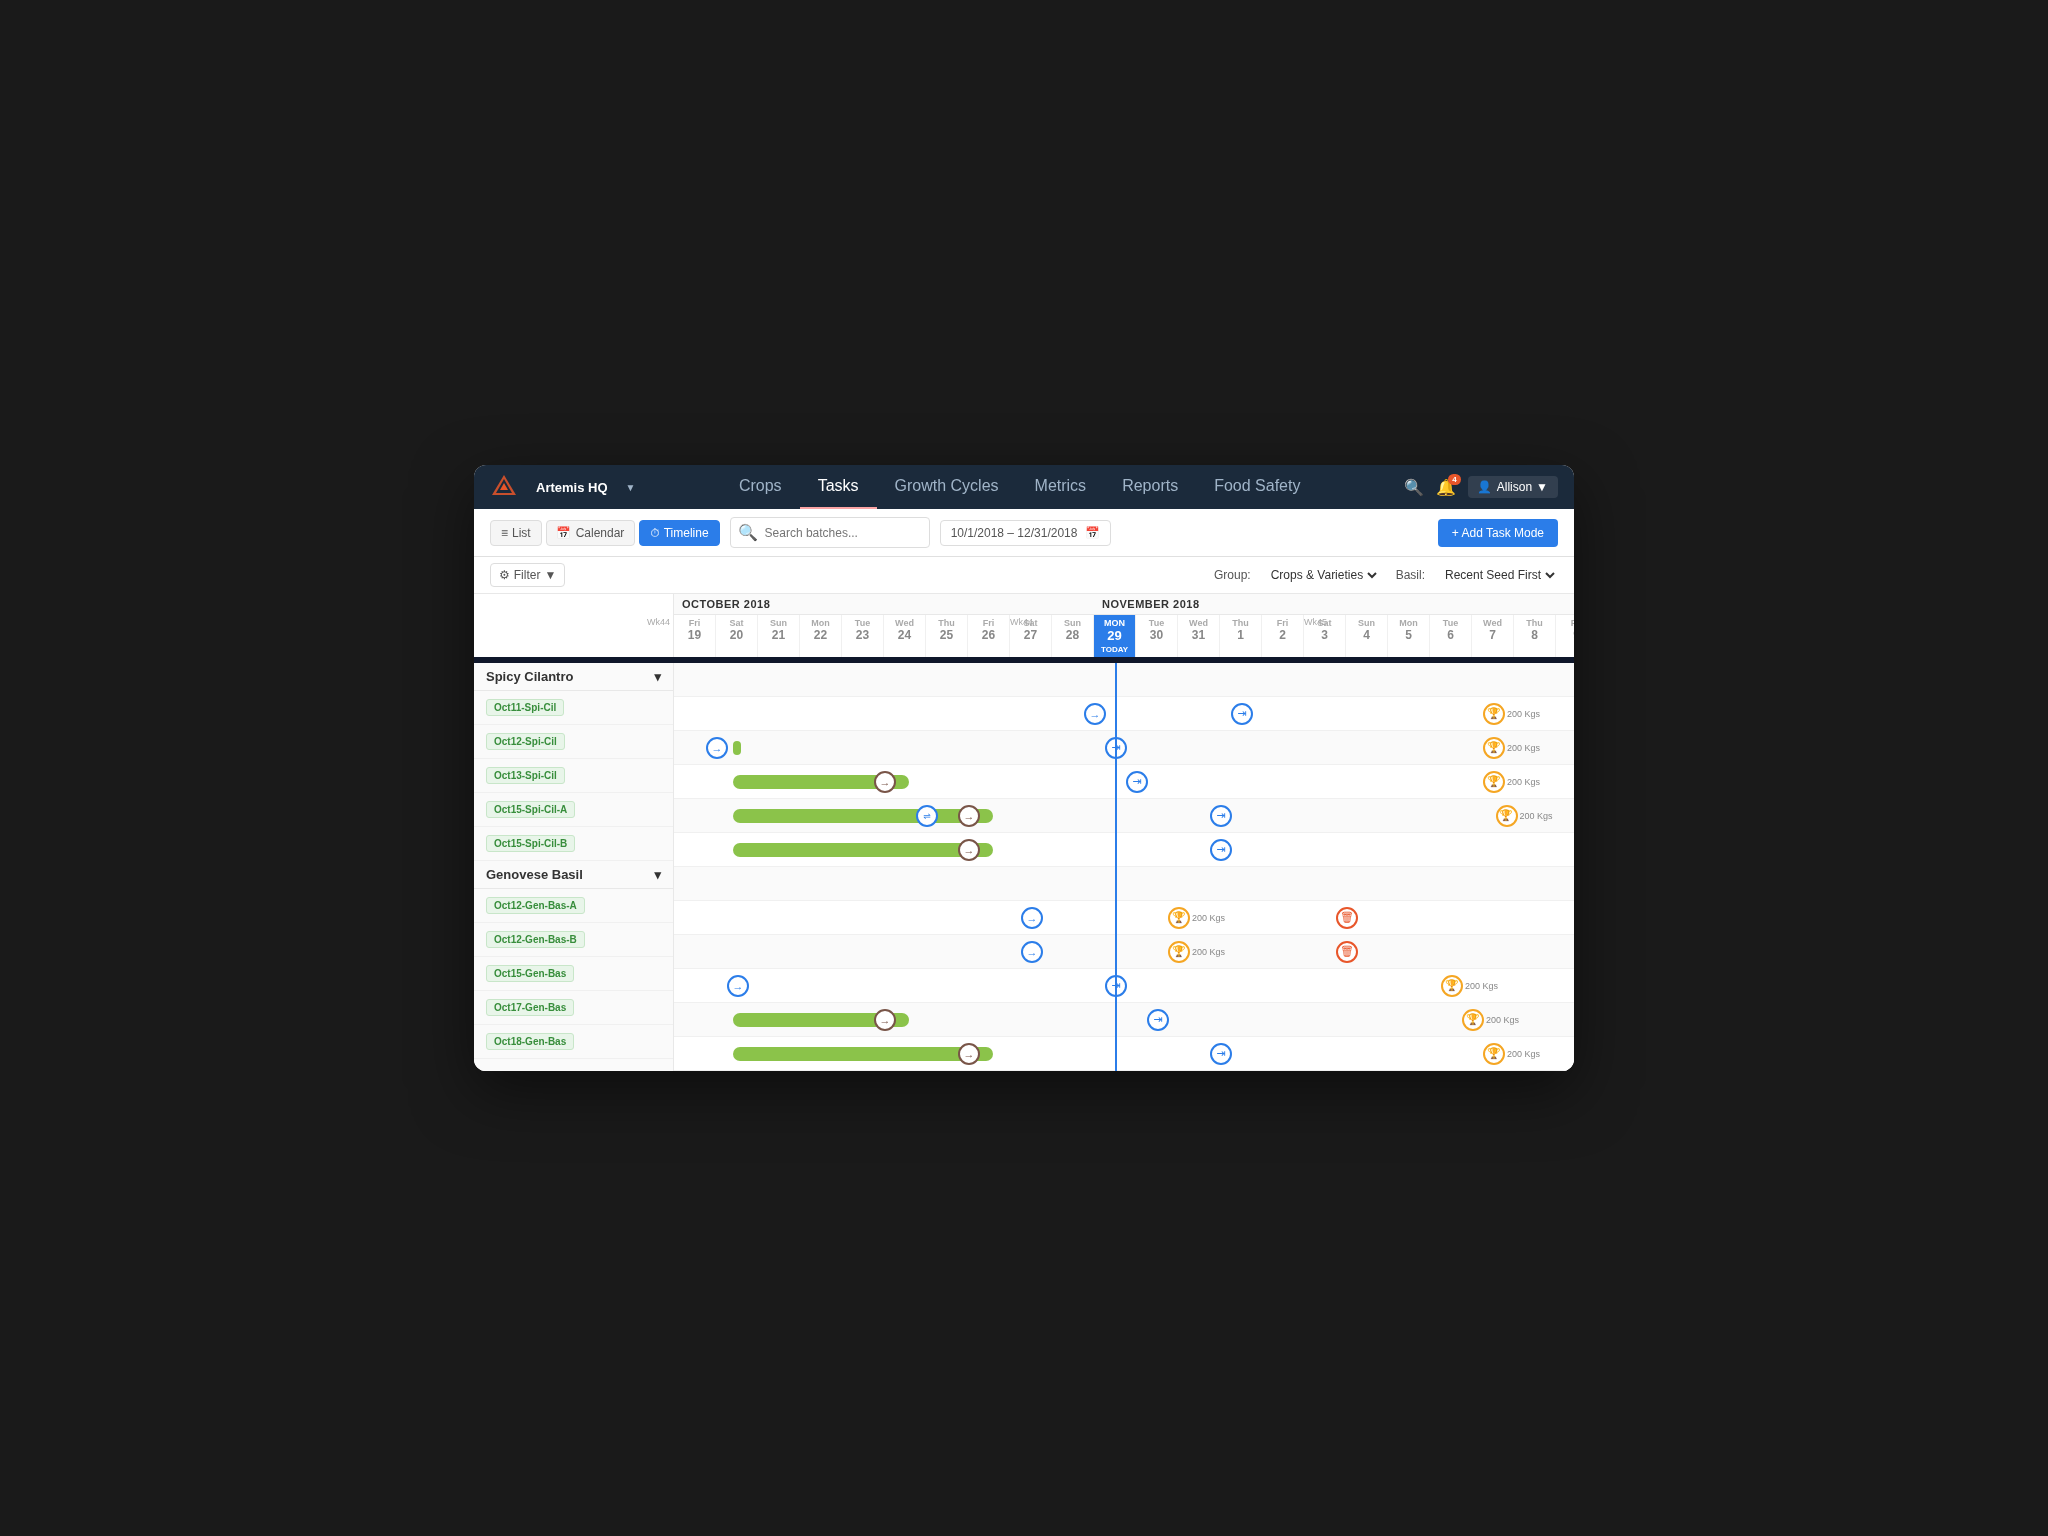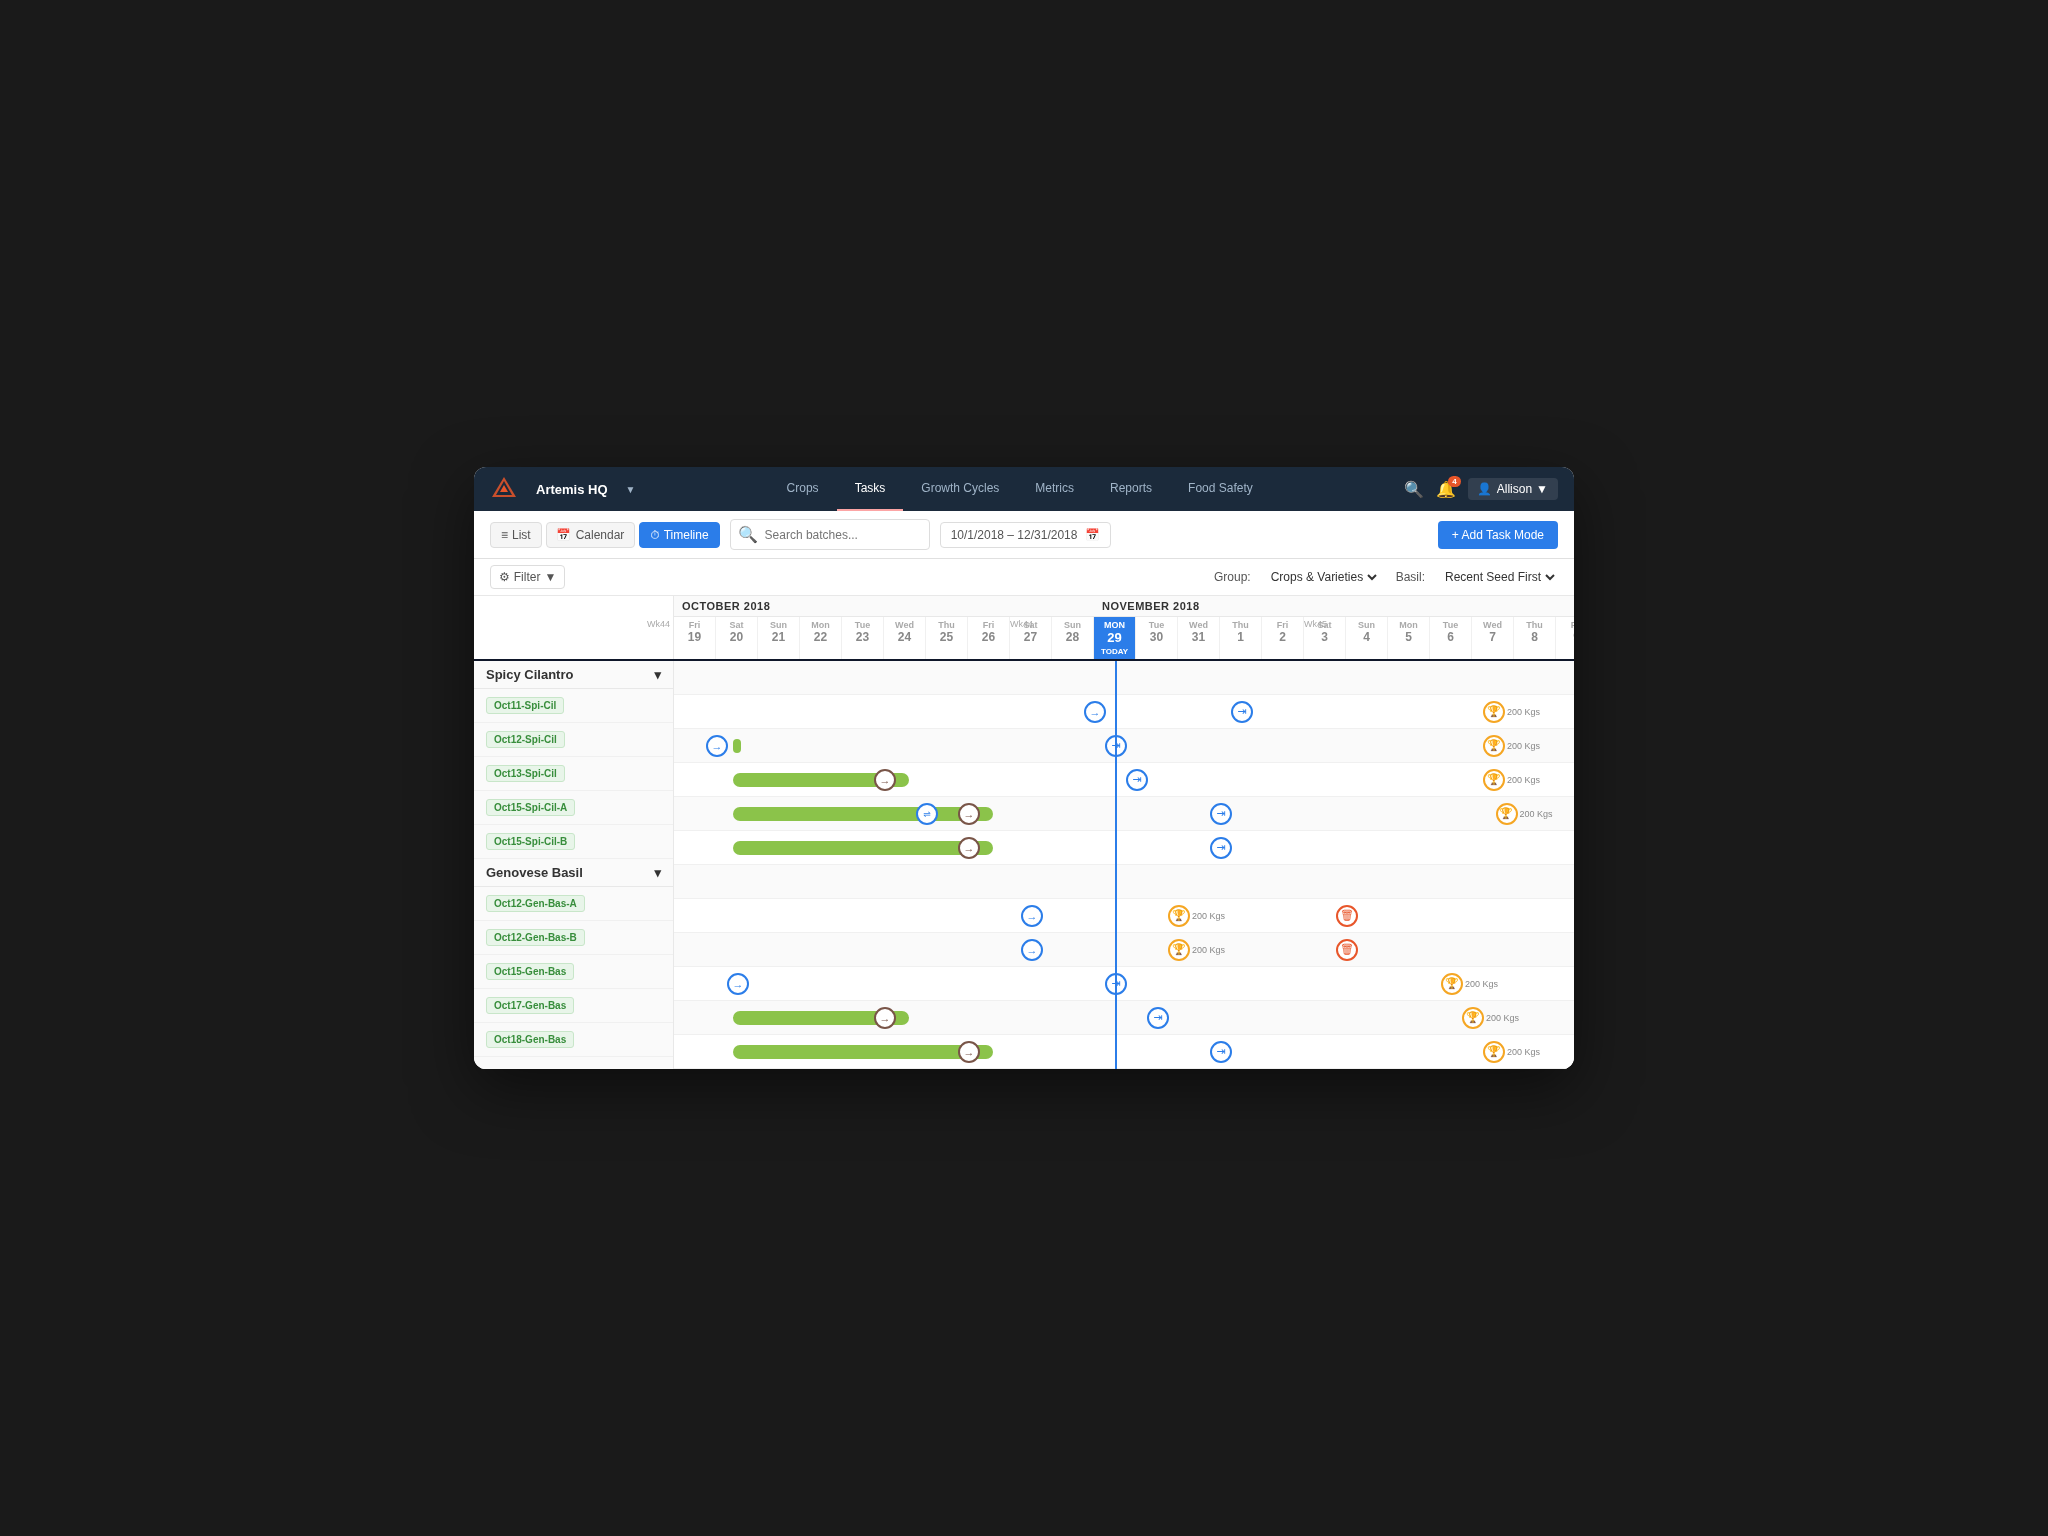--- a/index.html
+++ b/index.html
@@ -41,21 +41,21 @@
       height: 28px;
     }
     .nav-links {
       display: flex;
       flex: 1;
       justify-content: center;
       gap: 0;
     }
     .nav-link {
       color: #a0b4c8;
-      font-size: 12px;
+      font-size: 16px;
       padding: 0 18px;
       height: 44px;
       display: flex;
       align-items: center;
       cursor: pointer;
       border-bottom: 2px solid transparent;
       text-decoration: none;
     }
     .nav-link.active {
       color: white;
@@ -318,21 +318,21 @@
       </select>
       <span>Basil:</span>
       <select>
         <option>Recent Seed First</option>
       </select>
     </div>
   </div>
 
   <div class="timeline-container">
 
-    <div style="display:flex; border-bottom:2px solid #0f172a;">
+    <div style="display:flex; border-bottom:6px solid #0f172a;">
       <div style="width:200px;min-width:200px;background:white;border-right:1px solid #e8e8e8;"></div>
       <div style="flex:1;">
 
         <div style="display:flex; border-bottom:1px solid #e8e8e8; background:#fafafa;">
           <div style="width:420px; padding:4px 8px; font-size:11px; font-weight:700; color:#333; letter-spacing:0.5px;">OCTOBER 2018</div>
           <div style="flex:1; padding:4px 8px; font-size:11px; font-weight:700; color:#333; letter-spacing:0.5px;">NOVEMBER 2018</div>
         </div>
 
         <div style="display:flex; position:relative;">
 

